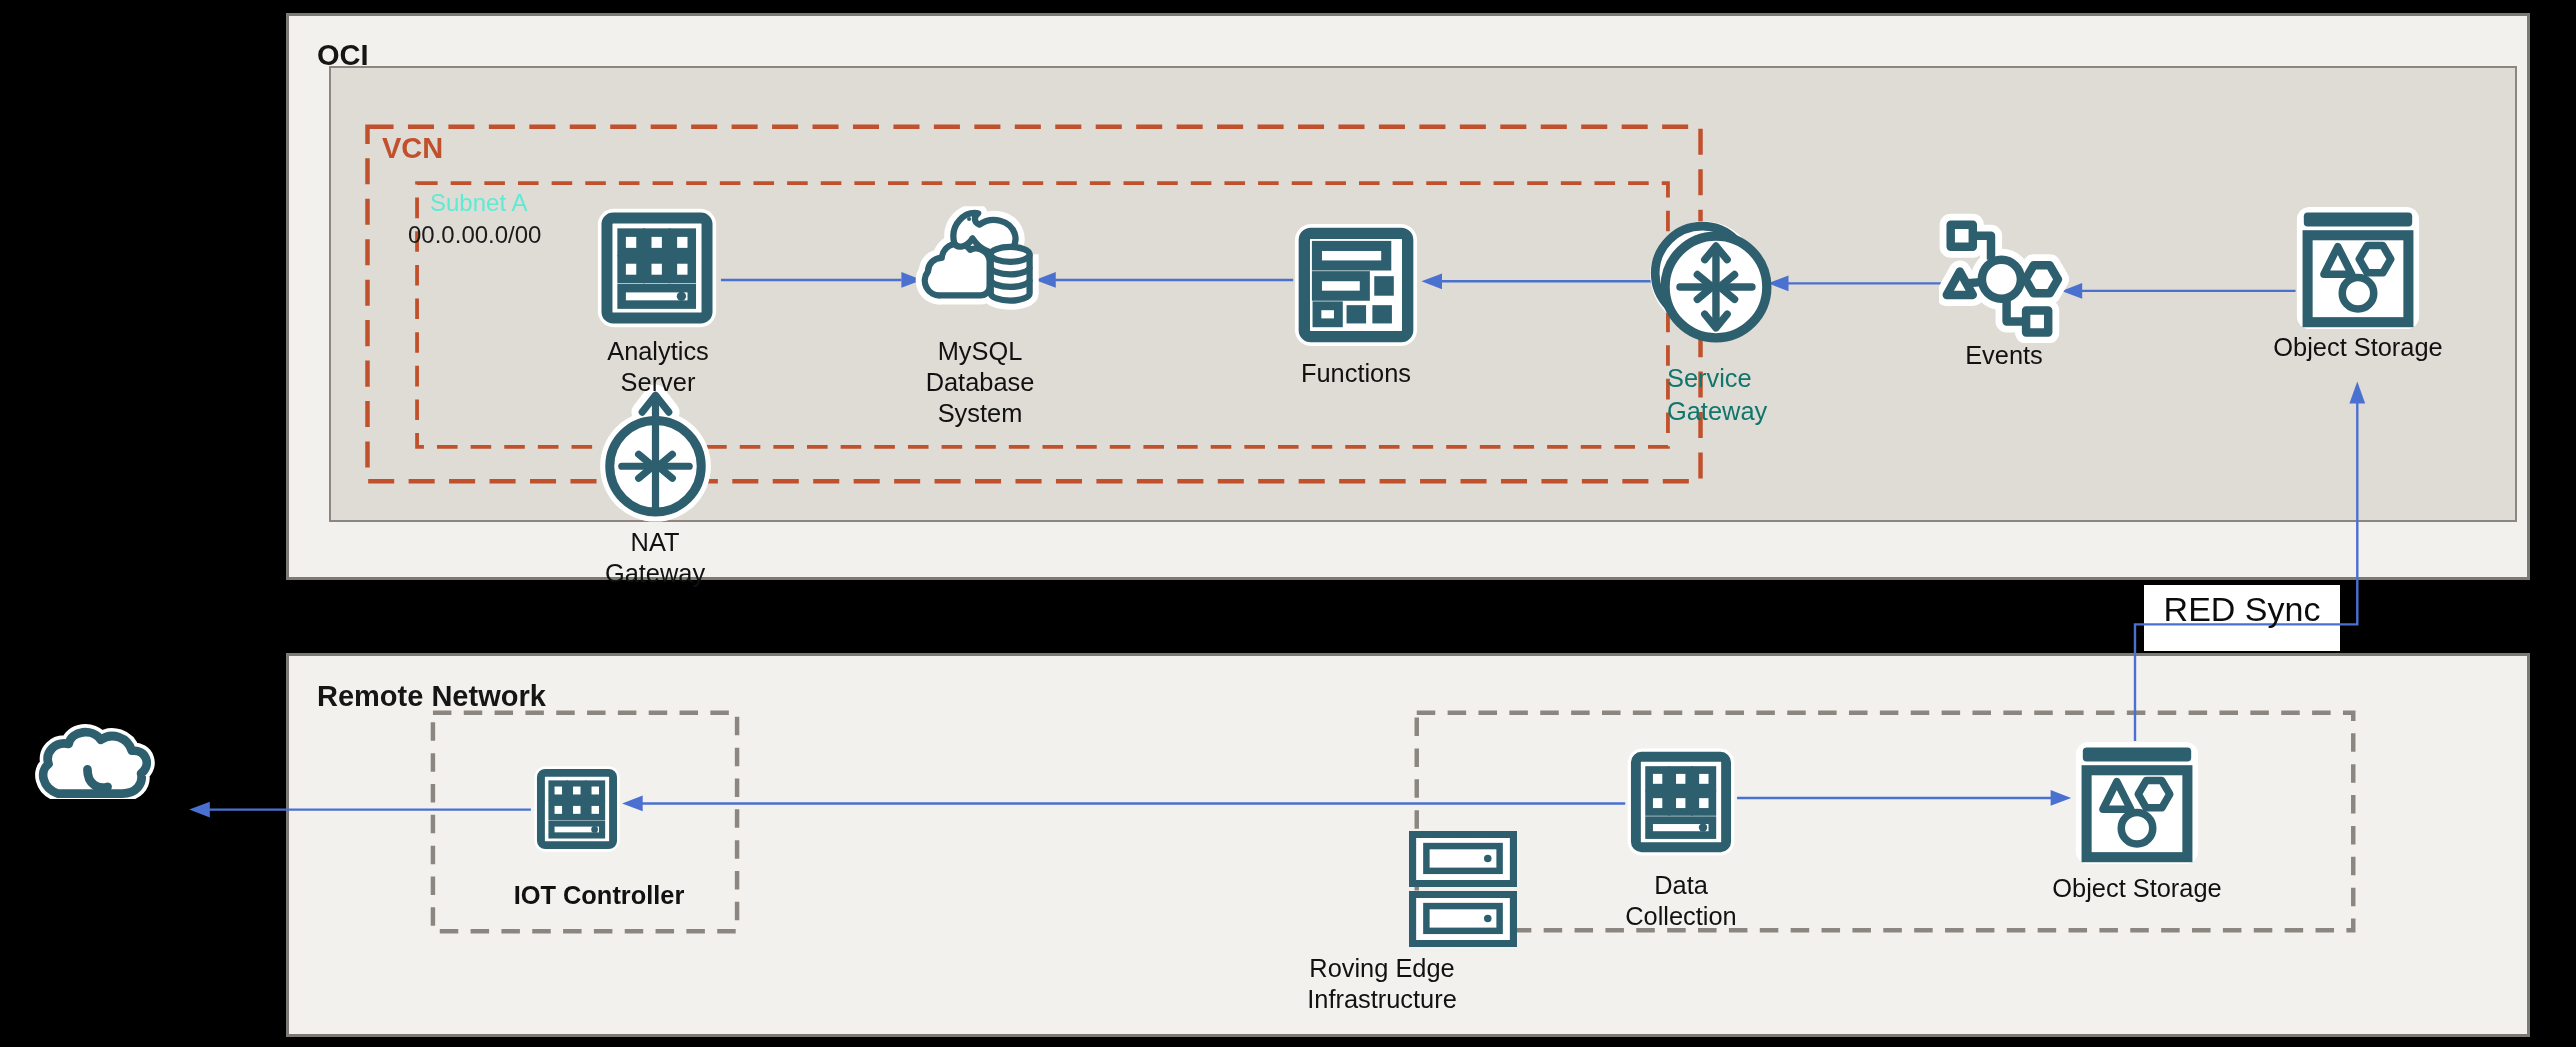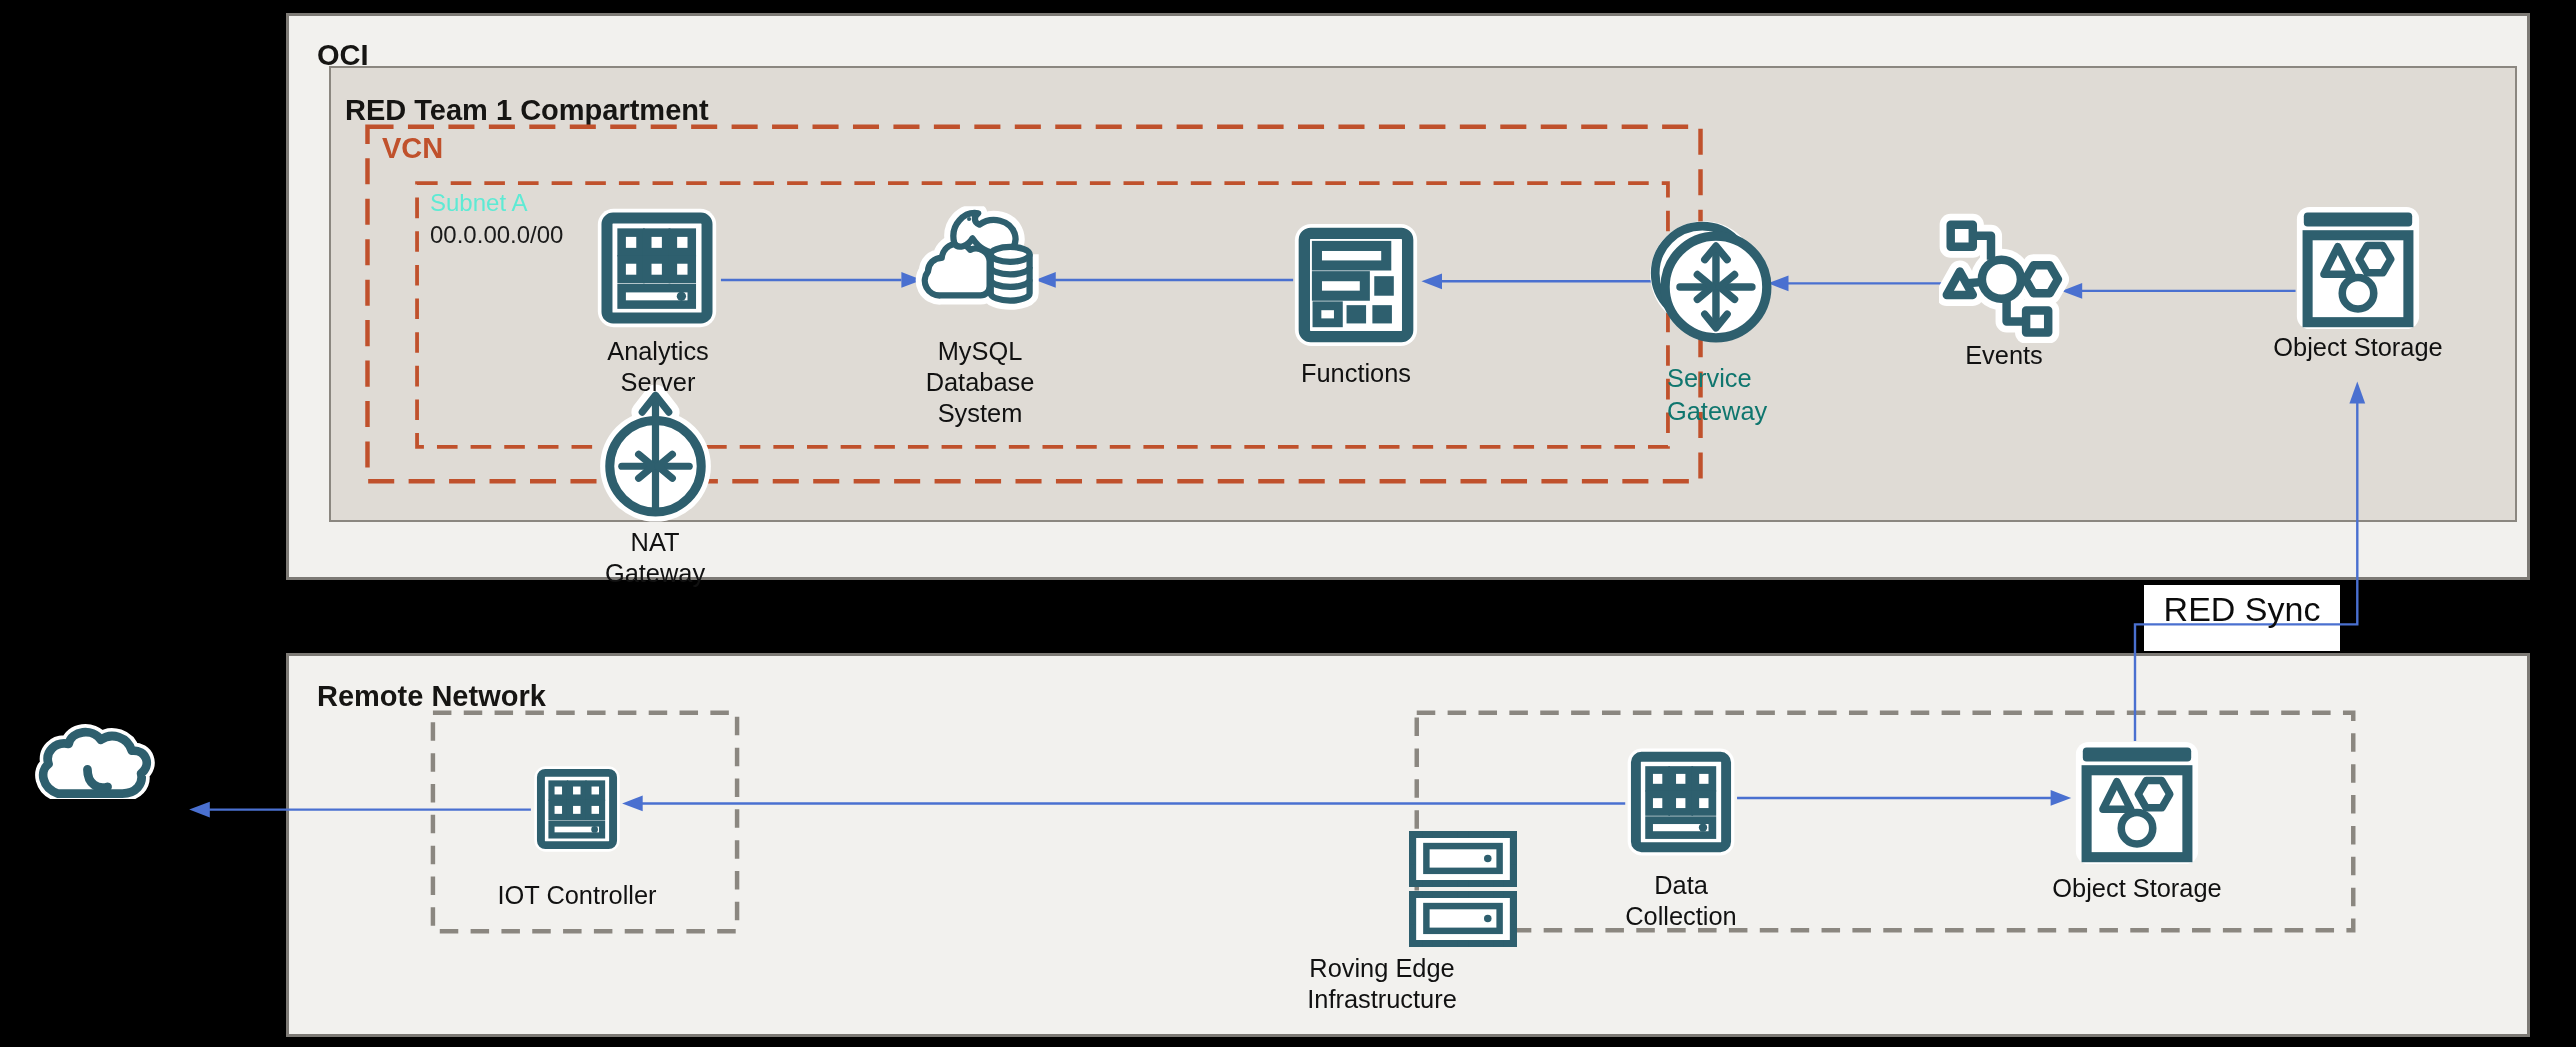--- a/index.html
+++ b/index.html
@@ -148,32 +148,31 @@
         <rect x="16" y="14" width="68" height="23" fill="#fff" stroke="#2e5f6e" stroke-width="6"></rect>
         <circle cx="73" cy="25.5" r="3.5" fill="#2e5f6e"></circle>
       </symbol>
     </defs>
   </svg>
 
   <div class="panel oci z2" style="left:286px;top:13px;width:2244px;height:567px;"></div>
   <div class="ptitle z3" style="left:317px;top:19px;">OCI</div>
 
   <div class="panel compartment z2" style="left:329px;top:66px;width:2188px;height:456px;"></div>
-  <div class="ptitle z3" style="left:345px;top:74px;">RED Team 1 Compartment</div>
 
   <svg class="dashedbox z3" style="left:364px;top:124px;" width="1340" height="360" viewBox="0 0 1952 525">
     <rect x="4" y="4" width="1944" height="517" fill="none" stroke="#c0512c" stroke-width="6.5" stroke-dasharray="38 21"></rect>
   </svg>
   <div class="vcn-title z3" style="left:382px;top:132px;">VCN</div>
 
   <svg class="dashedbox z3" style="left:415px;top:181px;" width="1255" height="268" viewBox="0 0 1828 390">
     <rect x="3" y="3" width="1822" height="384" fill="none" stroke="#c0512c" stroke-width="5.5" stroke-dasharray="30 19"></rect>
   </svg>
   <div class="subnet-title z3" style="left:430px;top:189px;">Subnet A</div>
-  <div class="cidr z3" style="left:430px;top:221px;text-align:center;">00.0.00.0/00</div>
+  <div class="cidr z3" style="left:408px;top:221px;text-align:center;">00.0.00.0/00</div>
 
   <div class="panel remote z2" style="left:286px;top:653px;width:2244px;height:384px;"></div>
   <div class="ptitle z3" style="left:317px;top:660px;">Remote Network</div>
 
   <svg class="dashedbox z3" style="left:430px;top:710px;" width="310" height="224" viewBox="0 0 452 327">
     <rect x="4" y="4" width="444" height="319" fill="none" stroke="#8b8780" stroke-width="6.5" stroke-dasharray="27 18"></rect>
   </svg>
   <svg class="dashedbox z3" style="left:1414px;top:710px;" width="942" height="223" viewBox="0 0 1373 325">
     <rect x="4" y="4" width="1365" height="317" fill="none" stroke="#8b8780" stroke-width="6.5" stroke-dasharray="27 18"></rect>
   </svg>
@@ -277,21 +276,21 @@
   <div class="nlabel z6" style="left:2004px;top:340px;">
     <div>Events</div>
   </div>
   <div class="nlabel z6" style="left:2358px;top:332px;">
     <div>Object Storage</div>
   </div>
   <div class="nlabel z6" style="left:655px;top:527px;">
     <div>NAT</div>
       <div>Gateway</div>
   </div>
-  <div class="nlabel z6" style="left:577px;top:880px;">
+  <div class="nlabel z6" style="left:599px;top:880px;font-weight:bold;">
     <div>IOT Controller</div>
   </div>
   <div class="nlabel z6" style="left:1382px;top:953px;">
     <div>Roving Edge</div>
       <div>Infrastructure</div>
   </div>
   <div class="nlabel z6" style="left:1681px;top:870px;">
     <div>Data</div>
       <div>Collection</div>
   </div>

